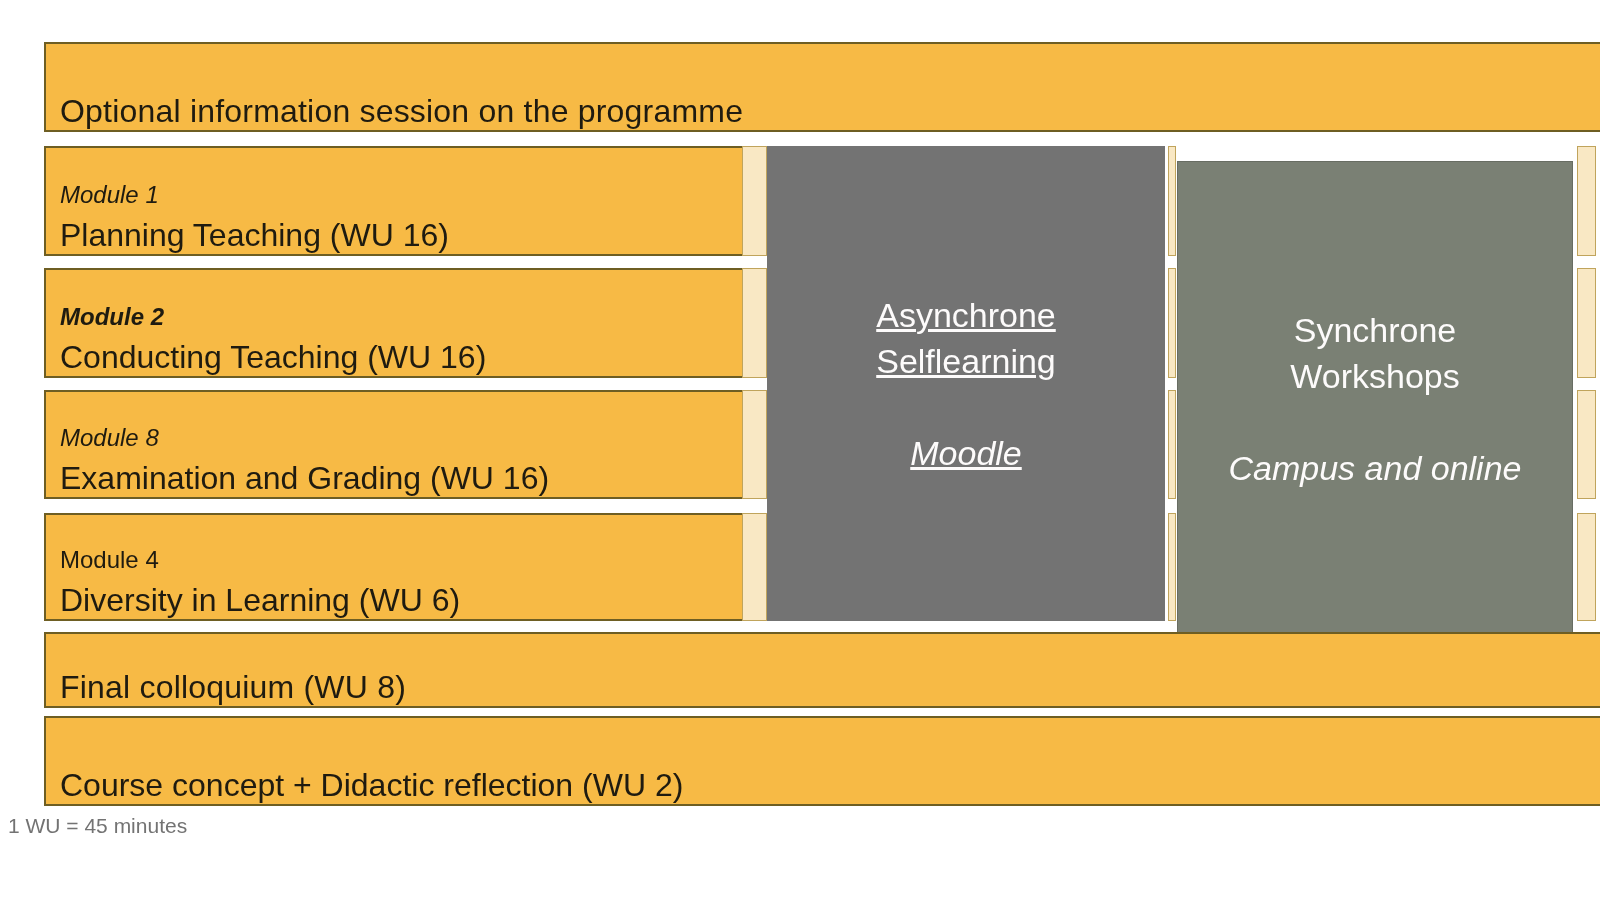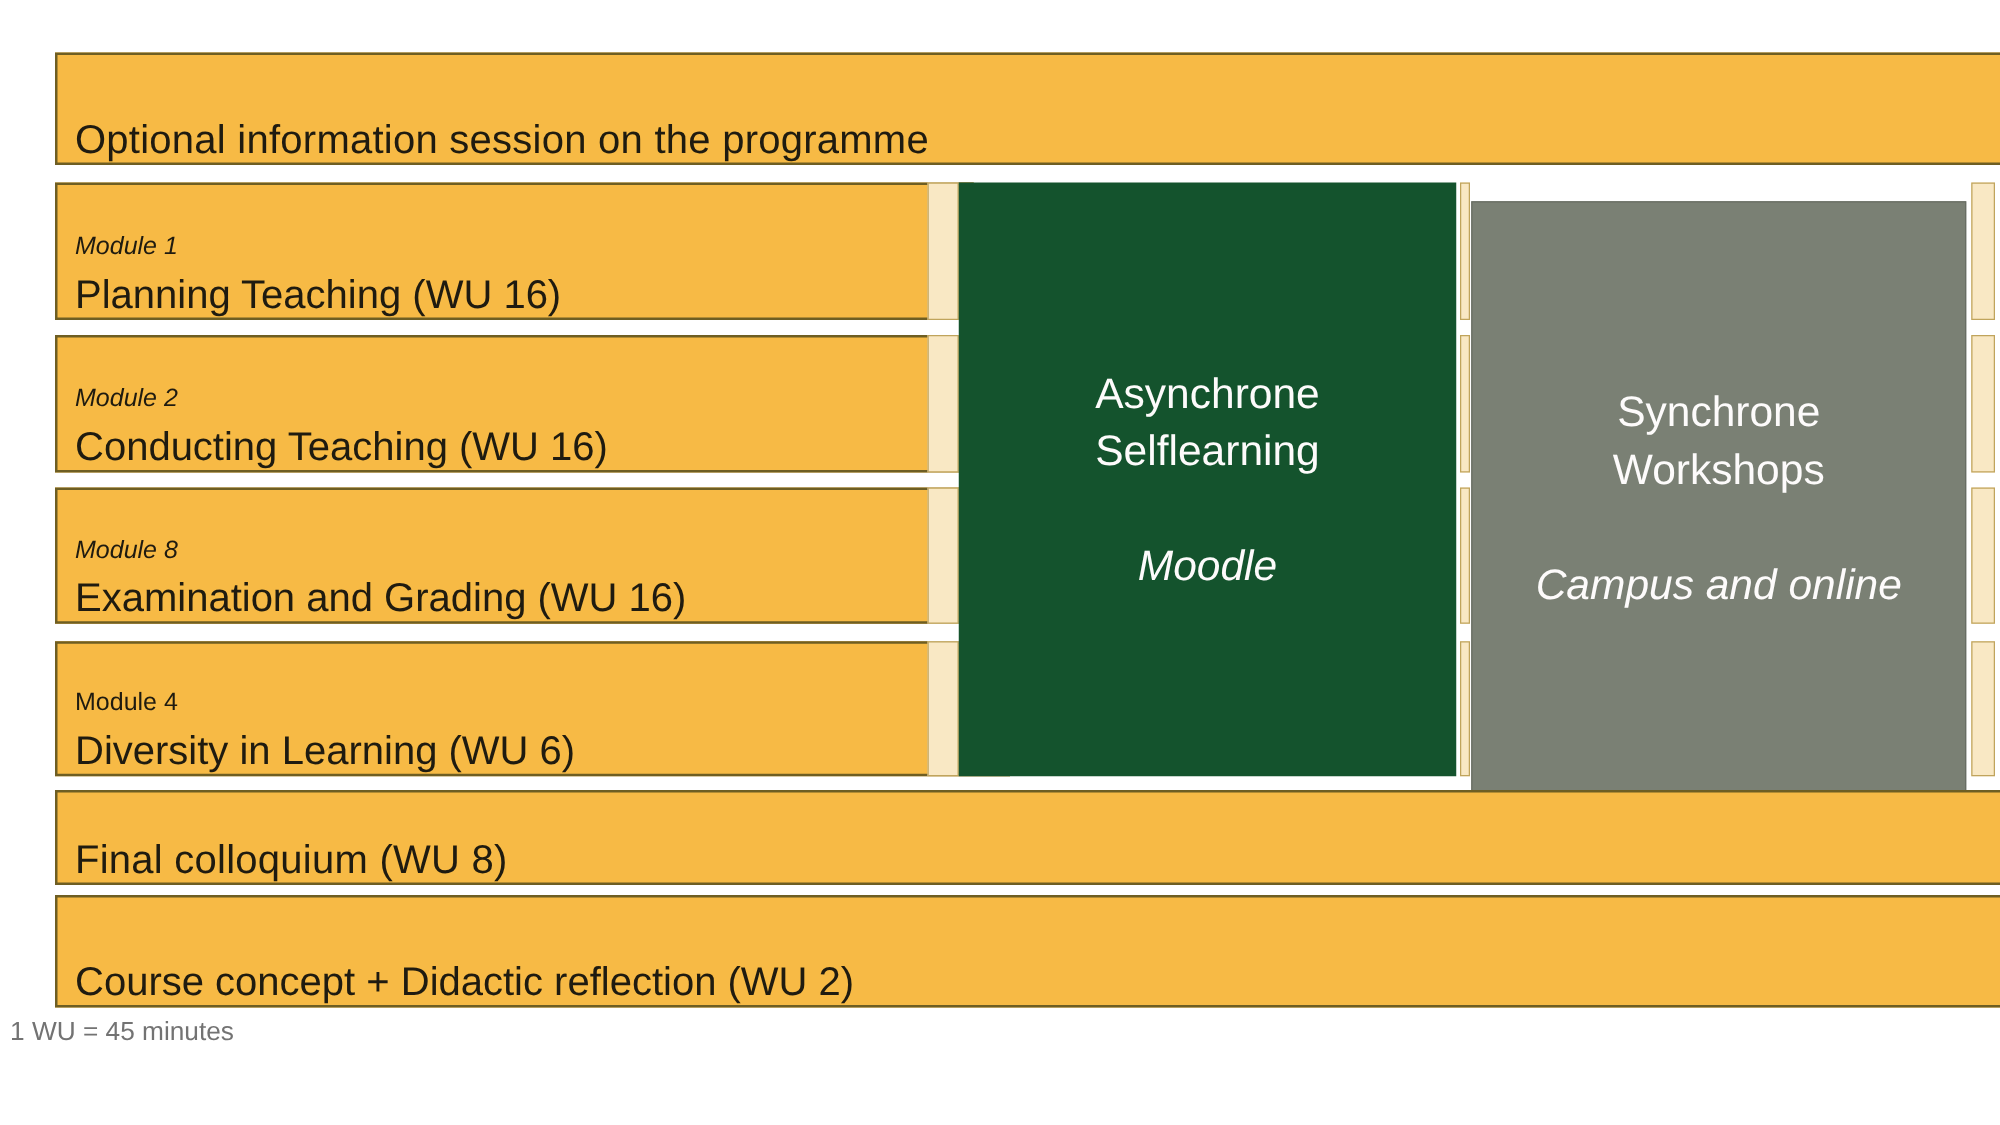--- a/index.html
+++ b/index.html
@@ -10,51 +10,51 @@
   .abs { position:absolute; box-sizing:border-box; }
   .orange {
     background:#F7BA45; border:2px solid #6E5E23; color:#1F1B10;
   }
   .bar {
     display:flex; flex-direction:column; justify-content:flex-end;
     padding-left:14px;
     margin-left:39px;
   }
   .bar-title { font-size:32px; letter-spacing:0.2px; }
-  .module-label { font-size:20px; margin-bottom:8px; }
+  .module-label { font-size:24px; margin-bottom:8px; }
   .module-title { font-size:32px; }
   .cream {
     background:#F9E8C4; border:1px solid #C0A45C;
   }
   .slab {
     display:flex; flex-direction:column; justify-content:center; align-items:center;
     color:#FDFBFB; font-size:34px; line-height:46px; text-align:center;
   }
-  .slab.maroon { background:#14532d; border:none; }
+  .slab.maroon { background:#737373; border:none;text-decoration:underline; }
   .slab.gray { background:#7A8074; border:1px solid #686D63;margin-top:15px; }
   .slab-spacer { height:46px; }
   .platform { font-style:italic; }
   .footnote { font-size:21px; color:#737373; }
 </style>
 </head>
 <body>
 
 <div class="canvas">
 
   <div class="abs orange bar" style="left:5px; top:42px; width:1591px; height:90px;">
     <div class="bar-title">Optional information session on the programme</div>
   </div>
 
   <div class="abs orange bar" style="left:5px; top:146px; width:735px; height:110px;">
     <div class="module-label" style="font-style: italic;">Module 1</div>
     <div class="module-title">Planning Teaching (WU 16)</div>
   </div>
 
   <div class="abs orange bar" style="left:5px; top:268px; width:735px; height:110px;">
-    <div class="module-label" style="font-style: italic;">Module 2</div>
+    <div class="module-label" style="font-style: italic; font-weight: bold;">Module 2</div>
     <div class="module-title">Conducting Teaching (WU 16)</div>
   </div>
 
   <div class="abs orange bar" style="left:5px; top:390px; width:735px; height:109px;">
     <div class="module-label" style="font-style: italic;">Module 8</div>
     <div class="module-title">Examination and Grading (WU 16)</div>
   </div>
 
   <div class="abs orange bar" style="left:5px; top:513px; width:764px; height:108px;">
     <div class="module-label" style="font-style: normal;">Module 4</div>

